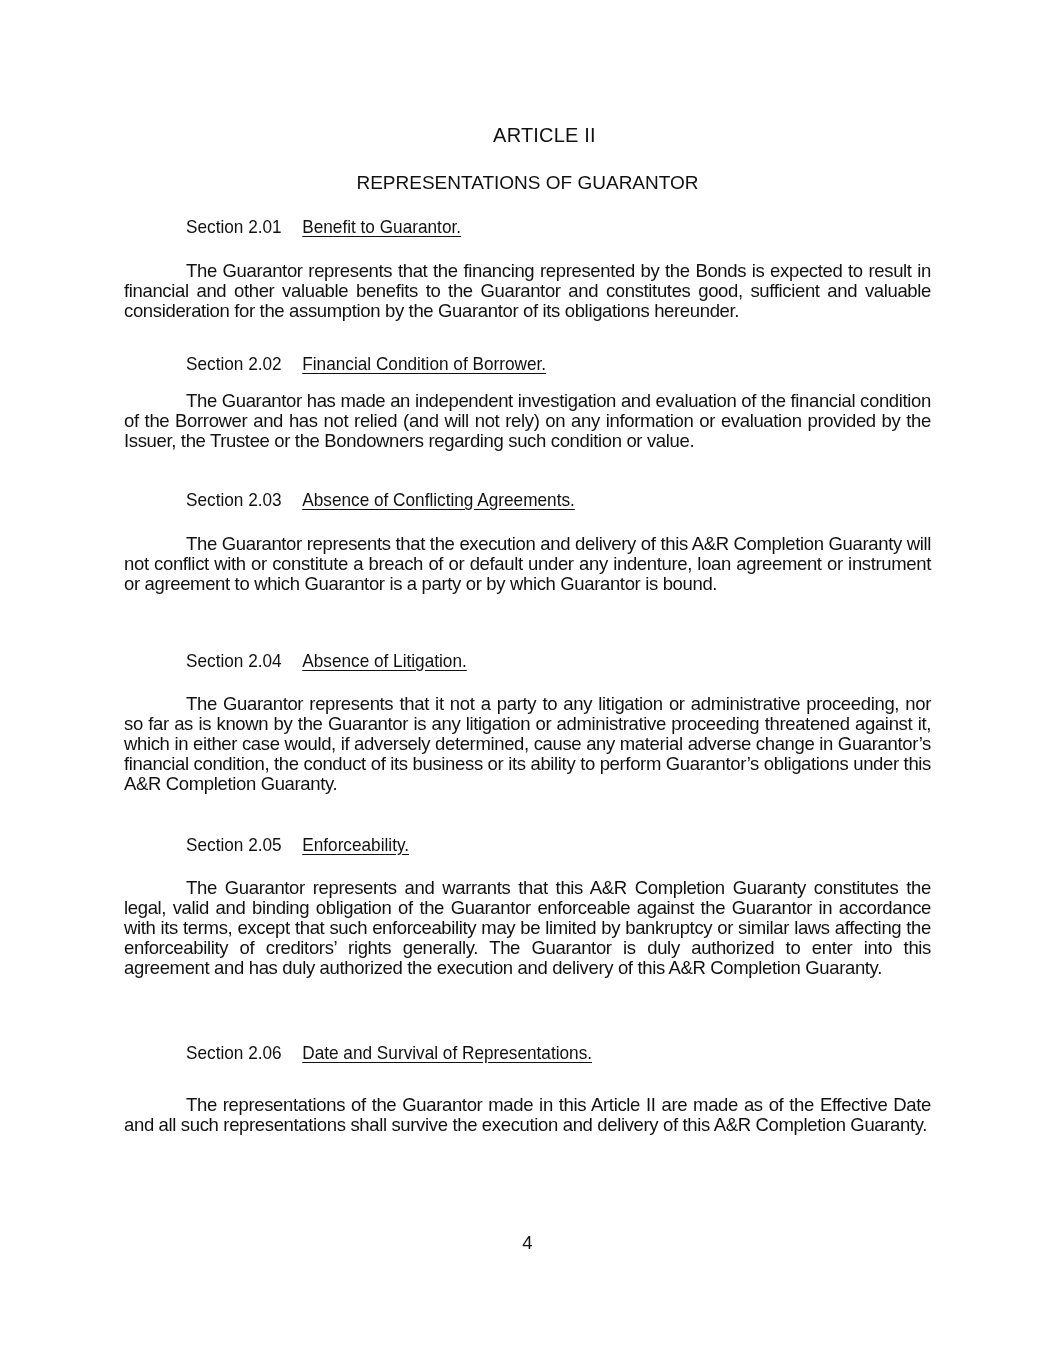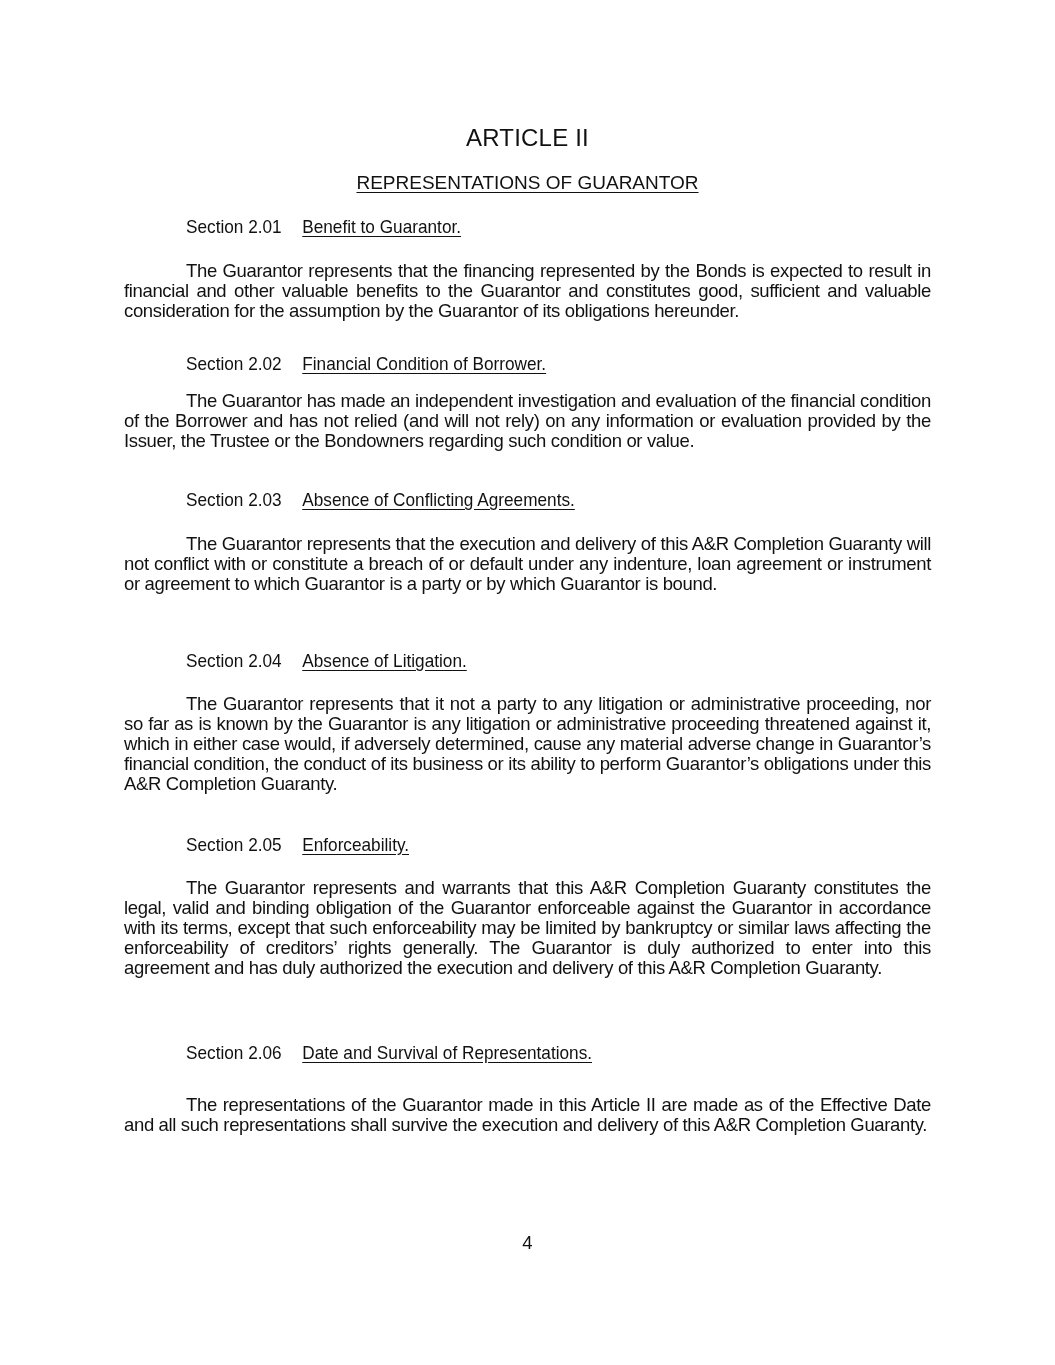--- a/index.html
+++ b/index.html
@@ -17,36 +17,35 @@
     }
     .page {
       position: absolute;
       left: 124px;
       top: 0;
       width: 807px;
     }
     .article-title {
       position: absolute;
       top: 124px;
-      left: 0;
+      left: 17px;
       width: 807px;
       text-align: center;
-      font-size: 24px;
+      font-size: 20px;
       letter-spacing: 0.2px;
     }
     .article-subtitle {
       position: absolute;
       top: 172px;
       left: 0;
       width: 807px;
       text-align: center;
       font-size: 19px;
     }
     .article-subtitle span {
-      text-decoration: underline;
       text-underline-offset: 3px;
     }
     .section-heading {
       position: absolute;
       left: 62px;
       font-size: 18.5px;
       white-space: nowrap;
       transform: scaleX(0.93);
       transform-origin: left center;
     }

